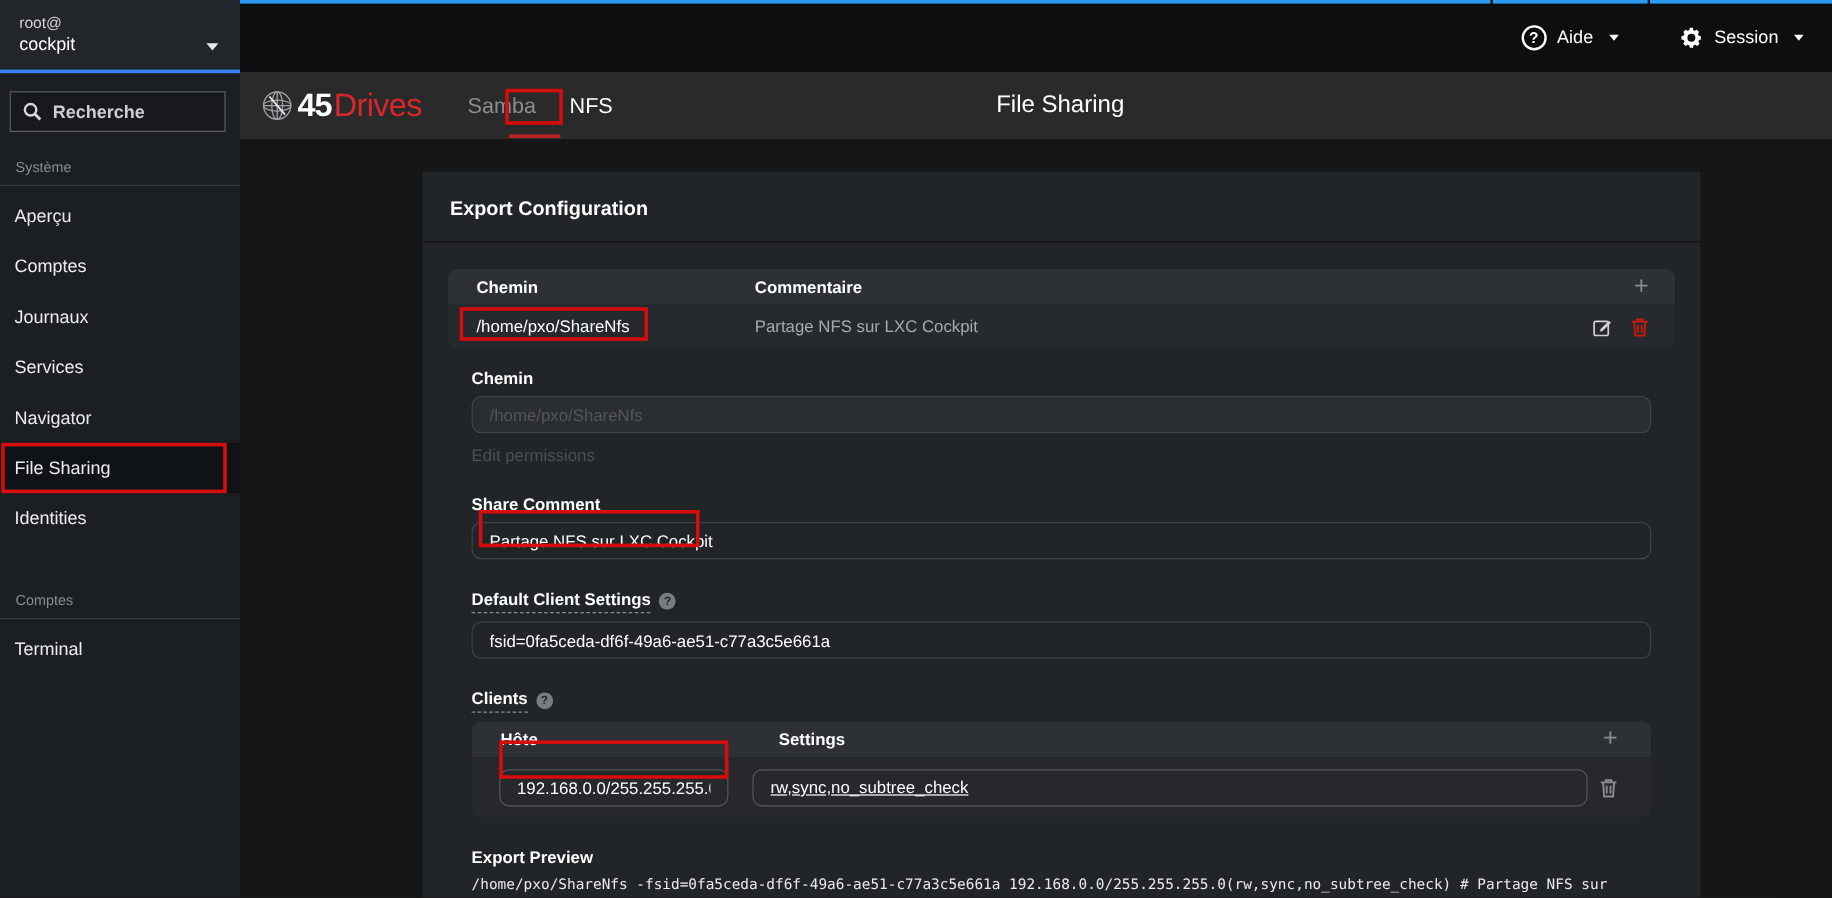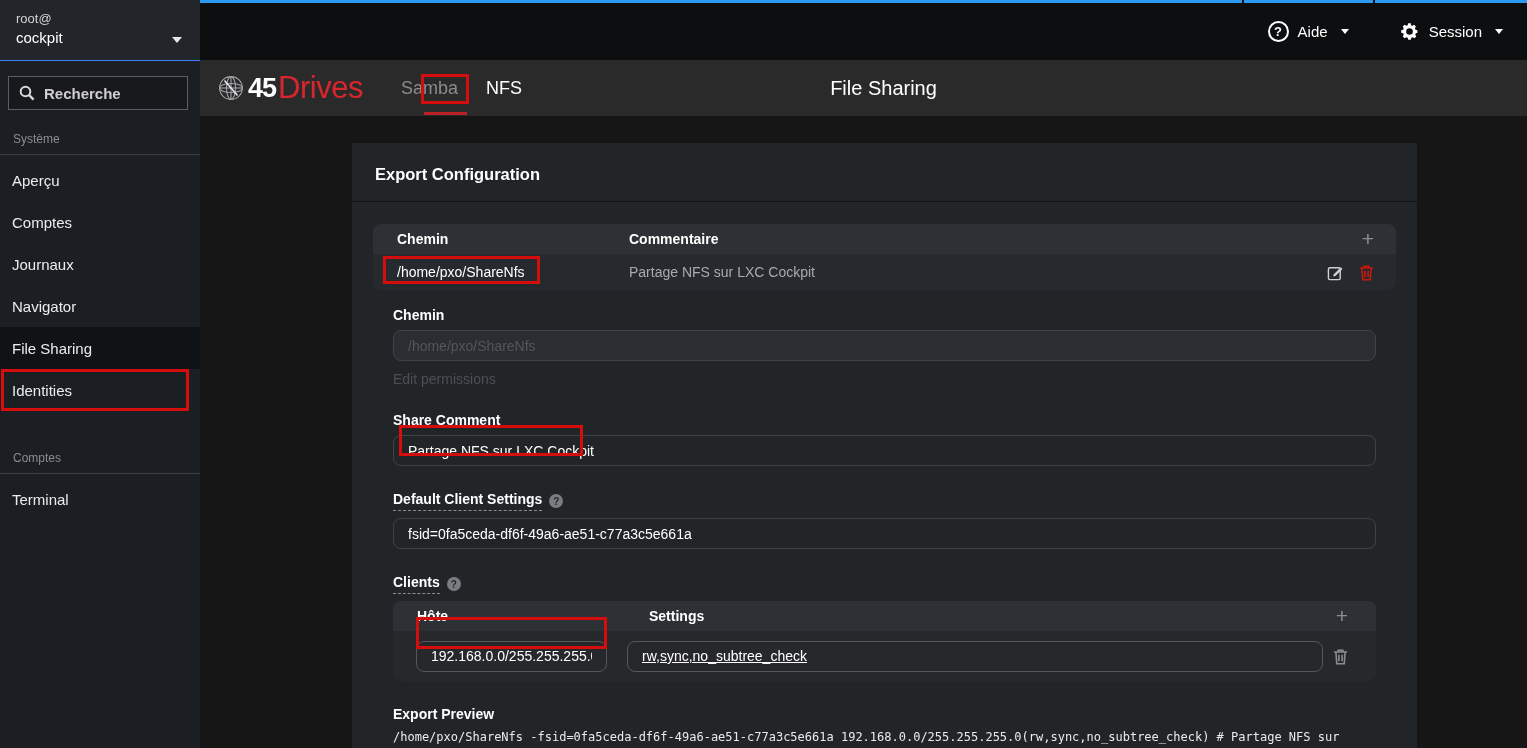--- a/index.html
+++ b/index.html
@@ -3,21 +3,21 @@
 <meta charset="utf-8">
 <style>
   * { margin:0; padding:0; box-sizing:border-box; }
   html,body { width:1527px; height:748px; overflow:hidden; }
   body {
     font-family:"Liberation Sans", sans-serif;
     background:#161616; color:#fff; position:relative;
   }
   
   .sidebar { position:absolute; left:0; top:0; width:200px; height:748px; background:#1b1e22; z-index:5; }
-  .sidebar-header { height:61px; background:#222529; padding:10px 16px 0 16px; position:relative; border-bottom:1px solid #3b82f6; }
+  .sidebar-header { height:61px; background:#222529; padding:10px 16px 0 16px; position:relative; border-bottom:3px solid #3b82f6; }
   .sb-user { font-size:13px; color:#d2d2d2; line-height:18px; }
   .sb-host { font-size:15px; color:#fff; font-weight:normal; line-height:19px; }
   .sb-caret { position:absolute; right:18px; top:29px; }
   .caret { width:0; height:0; border-left:5px solid transparent; border-right:5px solid transparent; border-top:6px solid #e8e8e8; display:inline-block; }
   .search-wrap { margin:15px 12px 0 8px; height:34px; border:1px solid #5a5e63; background:#17191d; display:flex; align-items:center; padding:0 10px; }
   .search-wrap input { flex:1; background:transparent; border:none; outline:none; color:#e0e0e0; font-size:15px; font-family:"Liberation Sans",sans-serif;font-weight:bold; }
   .search-wrap input::placeholder { color:#cfcfcf; }
   .search-icon { margin-right:9px; display:flex; }
   .sb-section-label { margin:22px 0 0 13px; font-size:12px; color:#8a8d90; }
   .sb-divider { margin-top:8px; border-bottom:1px solid #3a3d41; }
@@ -28,21 +28,21 @@
   .masthead { position:absolute; left:200px; top:0; width:1327px; height:60px; background:#0c0e10; display:flex; z-index:4; }
   .mh-spacer { flex:1; border-top:3px solid #2b9af3; }
   .mh-item { border-top:3px solid #2b9af3; margin-left:2px; display:flex; align-items:center; padding:0 24px; gap:9px; color:#fff; font-size:15px; cursor:pointer; }
   .mh-item .caret { border-top-color:#fff; border-left-width:4px; border-right-width:4px; border-top-width:5px; margin-left:4px; }
   .q-circle { width:21px; height:21px; border:2px solid #fff; border-radius:50%; display:flex; align-items:center; justify-content:center; font-size:13px; font-weight:bold; color:#fff; }
   
   .plugin-header { position:absolute; left:200px; top:60px; width:1327px; height:56px; background:#2a2a2b; display:flex; align-items:center; padding-left:18px; z-index:3; }
   .brand { display:flex; align-items:center; gap:2px; }
   .brand-globe { display:flex; margin-right:2px; }
   .brand-45 { font-size:27px; font-weight:bold; color:#fff; letter-spacing:-1px; }
-  .brand-drives { font-size:31px; color:#d9262c; letter-spacing:-0.5px; }
+  .brand-drives { font-size:27px; color:#d9262c; letter-spacing:-0.5px; }
   .ph-tab { font-size:18px; margin-left:38px; cursor:pointer; }
   .ph-tab.inactive { color:#8a8d90; }
   .ph-tab.active { color:#fff; position:relative; }
   .nfs-underline { position:absolute; left:424px; top:112px; width:43px; height:3px; background:#bc2025; z-index:4; }
   .ph-title { position:absolute; left:calc(50% + 20px); top:50%; transform:translate(-50%,-50%); font-size:20px; color:#fff; }
   
   .content { position:absolute; left:200px; top:116px; width:1327px; height:632px; background:#161616; }
   .card { position:absolute; left:152px; top:27px; width:1065px; height:605px; background:#222528; }
   .card-header { padding:22px 23px 17px 23px; font-size:16.5px; font-weight:bold; color:#fff; border-bottom:1px solid #121316; }
   .tbl { margin:22px 21px 0 21px; border-radius:8px; overflow:hidden; }
@@ -96,20 +96,21 @@
         </svg>
     </span>
     <input type="text" placeholder="Recherche" style="">
   </div>
   <div class="sb-section-label">Système</div>
   <div class="sb-divider"></div>
   <div class="nav-list">
     <div class="nav-item">Aperçu</div>
     <div class="nav-item">Comptes</div>
     <div class="nav-item">Journaux</div>
+    <div class="nav-item">Services</div>
     <div class="nav-item">Navigator</div>
     <div class="nav-item selected">File Sharing</div>
     <div class="nav-item">Identities</div>
   </div>
   <div class="sb-section-label" style="margin-top:40px;">Comptes</div>
   <div class="sb-divider"></div>
   <div class="nav-list">
     <div class="nav-item">Terminal</div>
   </div>
 </nav>

